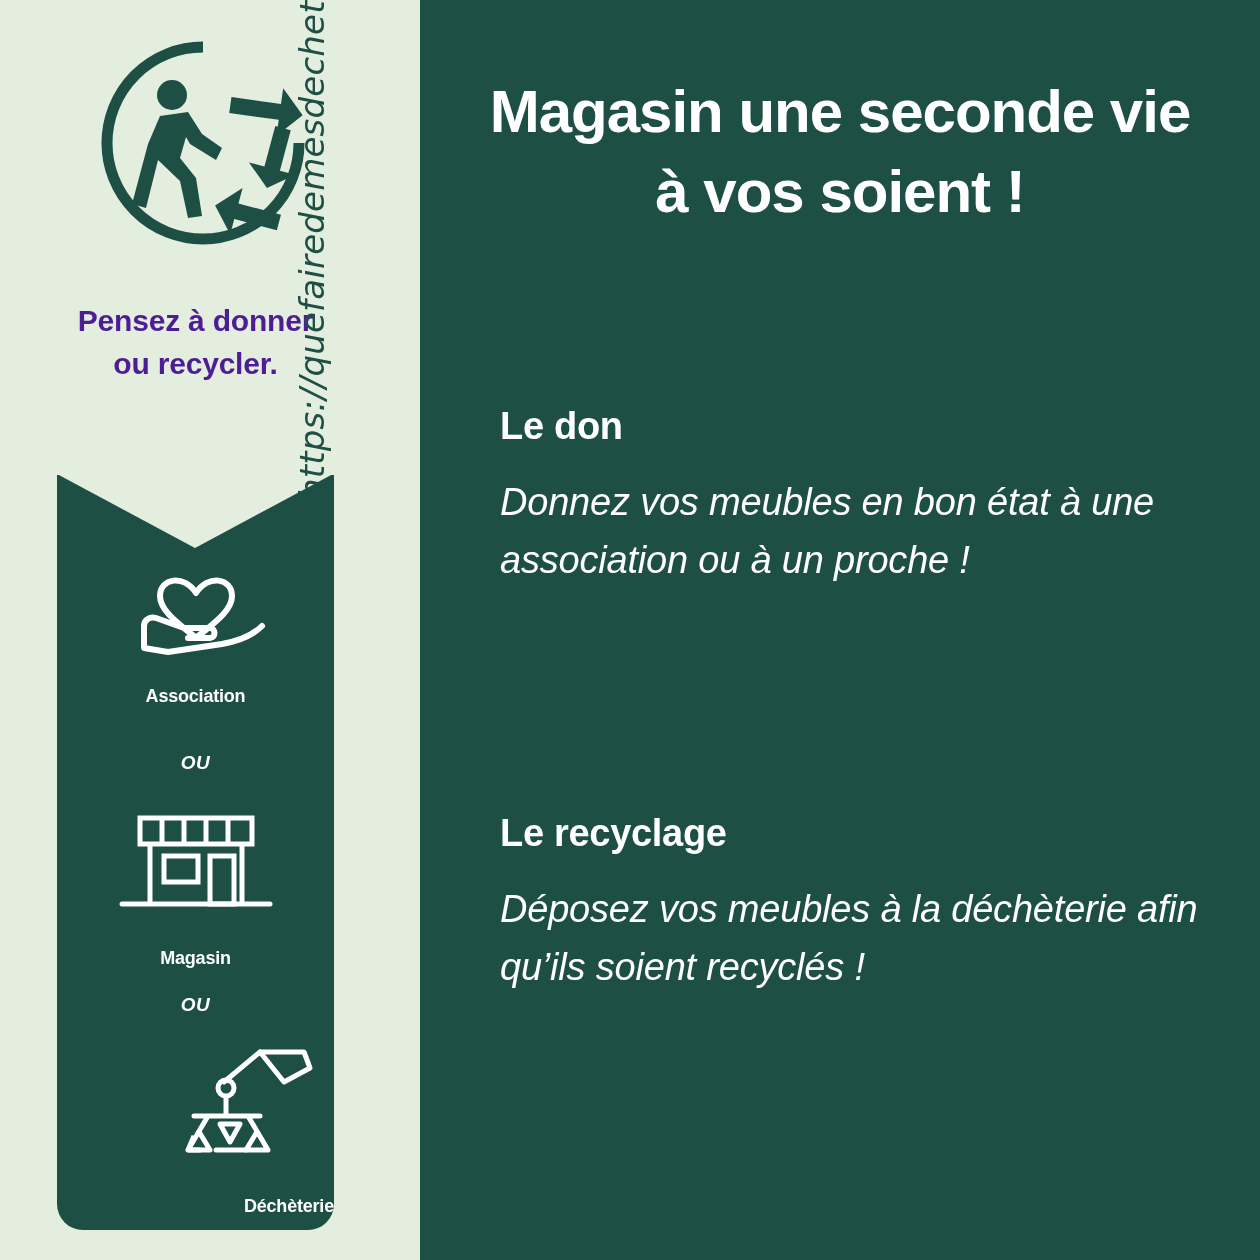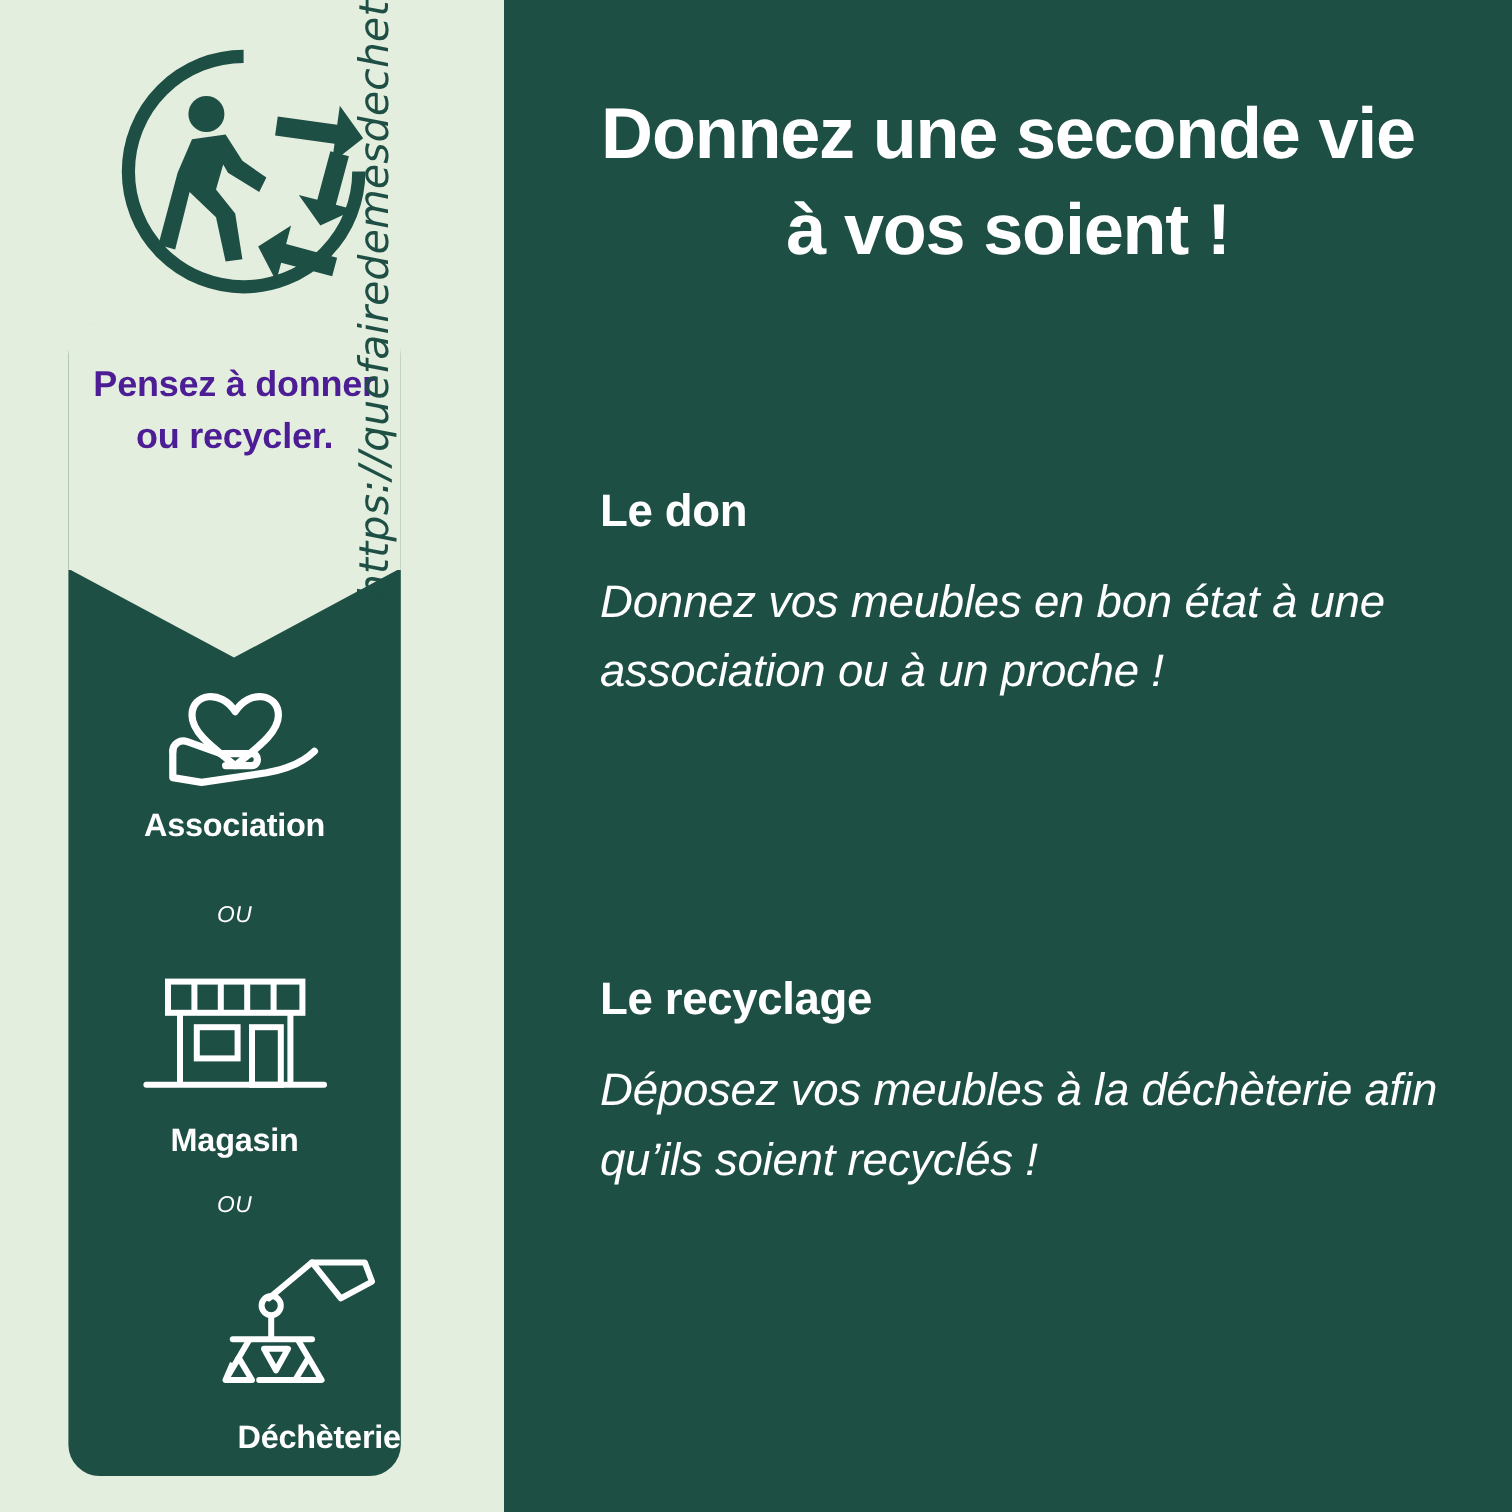--- a/index.html
+++ b/index.html
@@ -94,34 +94,35 @@
     width: 277px;
     text-align: center;
     color: #ffffff;
   }
   .step-icon {
     display: block;
     margin: 0 auto;
   }
   .step-label {
     display: block;
-    font-size: 27px;
-    font-weight: bold;
-    margin-top: 10px;
+    font-size: 18px;
+    font-weight: bold;
+    margin-top: 24px;
     letter-spacing: -0.2px;
   }
   .ou {
     position: absolute;
     left: 57px;
     width: 277px;
     text-align: center;
     color: #ffffff;
     font-size: 19px;
     font-style: italic;
     letter-spacing: 0.4px;
+    font-weight: bold;
   }
   
   .url {
     position: absolute;
     left: 292px;
     top: 500px;
     width: 620px;
     transform: rotate(-90deg);
     transform-origin: 0 0;
     color: #1e4f45;
@@ -246,21 +247,21 @@
         <path d="M56 86 L66 104 L76 86 Z" fill="none" stroke="#ffffff" stroke-width="5" stroke-linejoin="round"></path>
         <path d="M52 112 L82 112" stroke="#ffffff" stroke-width="5" stroke-linecap="round"></path>
       </svg>
     </span>
     <span class="step-label">Déchèterie</span>
   </div>
 
   <div class="url">https://quefairedemesdechets.fr</div>
 
   <div class="headline">
-    <span>Donnez une seconde vie</span><br>
+    <span>Magasin une seconde vie</span><br>
     <span>à vos soient !</span>
   </div>
 
   <div class="section sec-recyclage">
     <h2 class="section-title">Le recyclage</h2>
     <p class="section-body">Déposez vos meubles à la déchèterie afin qu’ils soient recyclés !</p>
   </div>
 
   <div class="section sec-don">
     <h2 class="section-title">Le don</h2>

